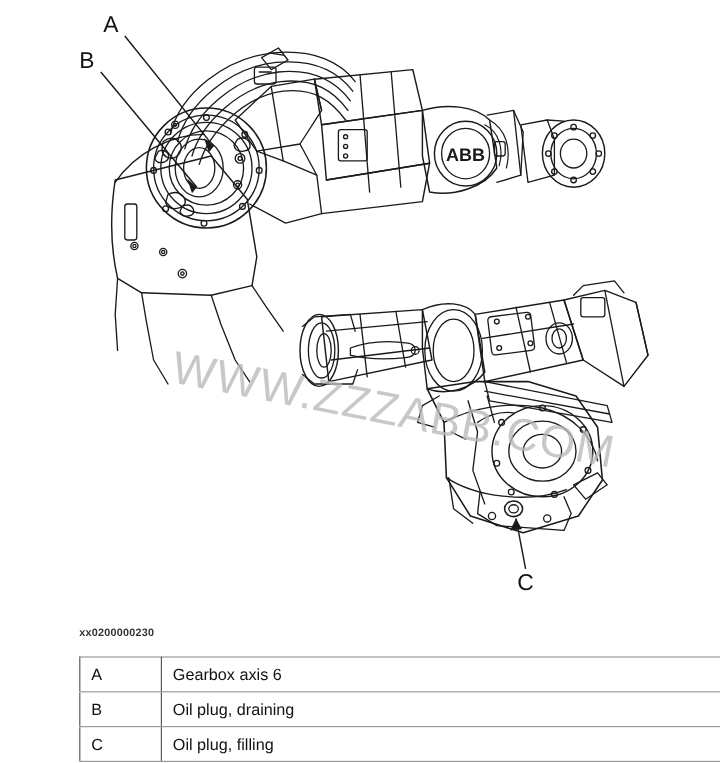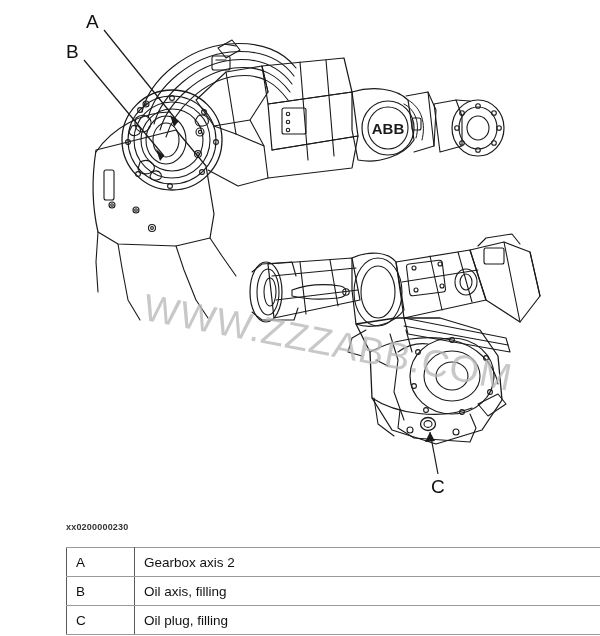--- a/index.html
+++ b/index.html
@@ -286,25 +286,25 @@
     <span class="callout" id="callout-b">B</span>
     <span class="callout" id="callout-c">C</span>
   </div>
 
   <div class="figure-id">xx0200000230</div>
 
   <table class="legend">
     <tbody>
       <tr>
         <td class="key">A</td>
-        <td>Gearbox axis 2</td>
+        <td>Gearbox axis 6</td>
       </tr>
       <tr>
         <td class="key">B</td>
-        <td>Oil axis, filling</td>
+        <td>Oil plug, draining</td>
       </tr>
       <tr>
         <td class="key">C</td>
         <td>Oil plug, filling</td>
       </tr>
     </tbody>
   </table>
 
 </div>
 

